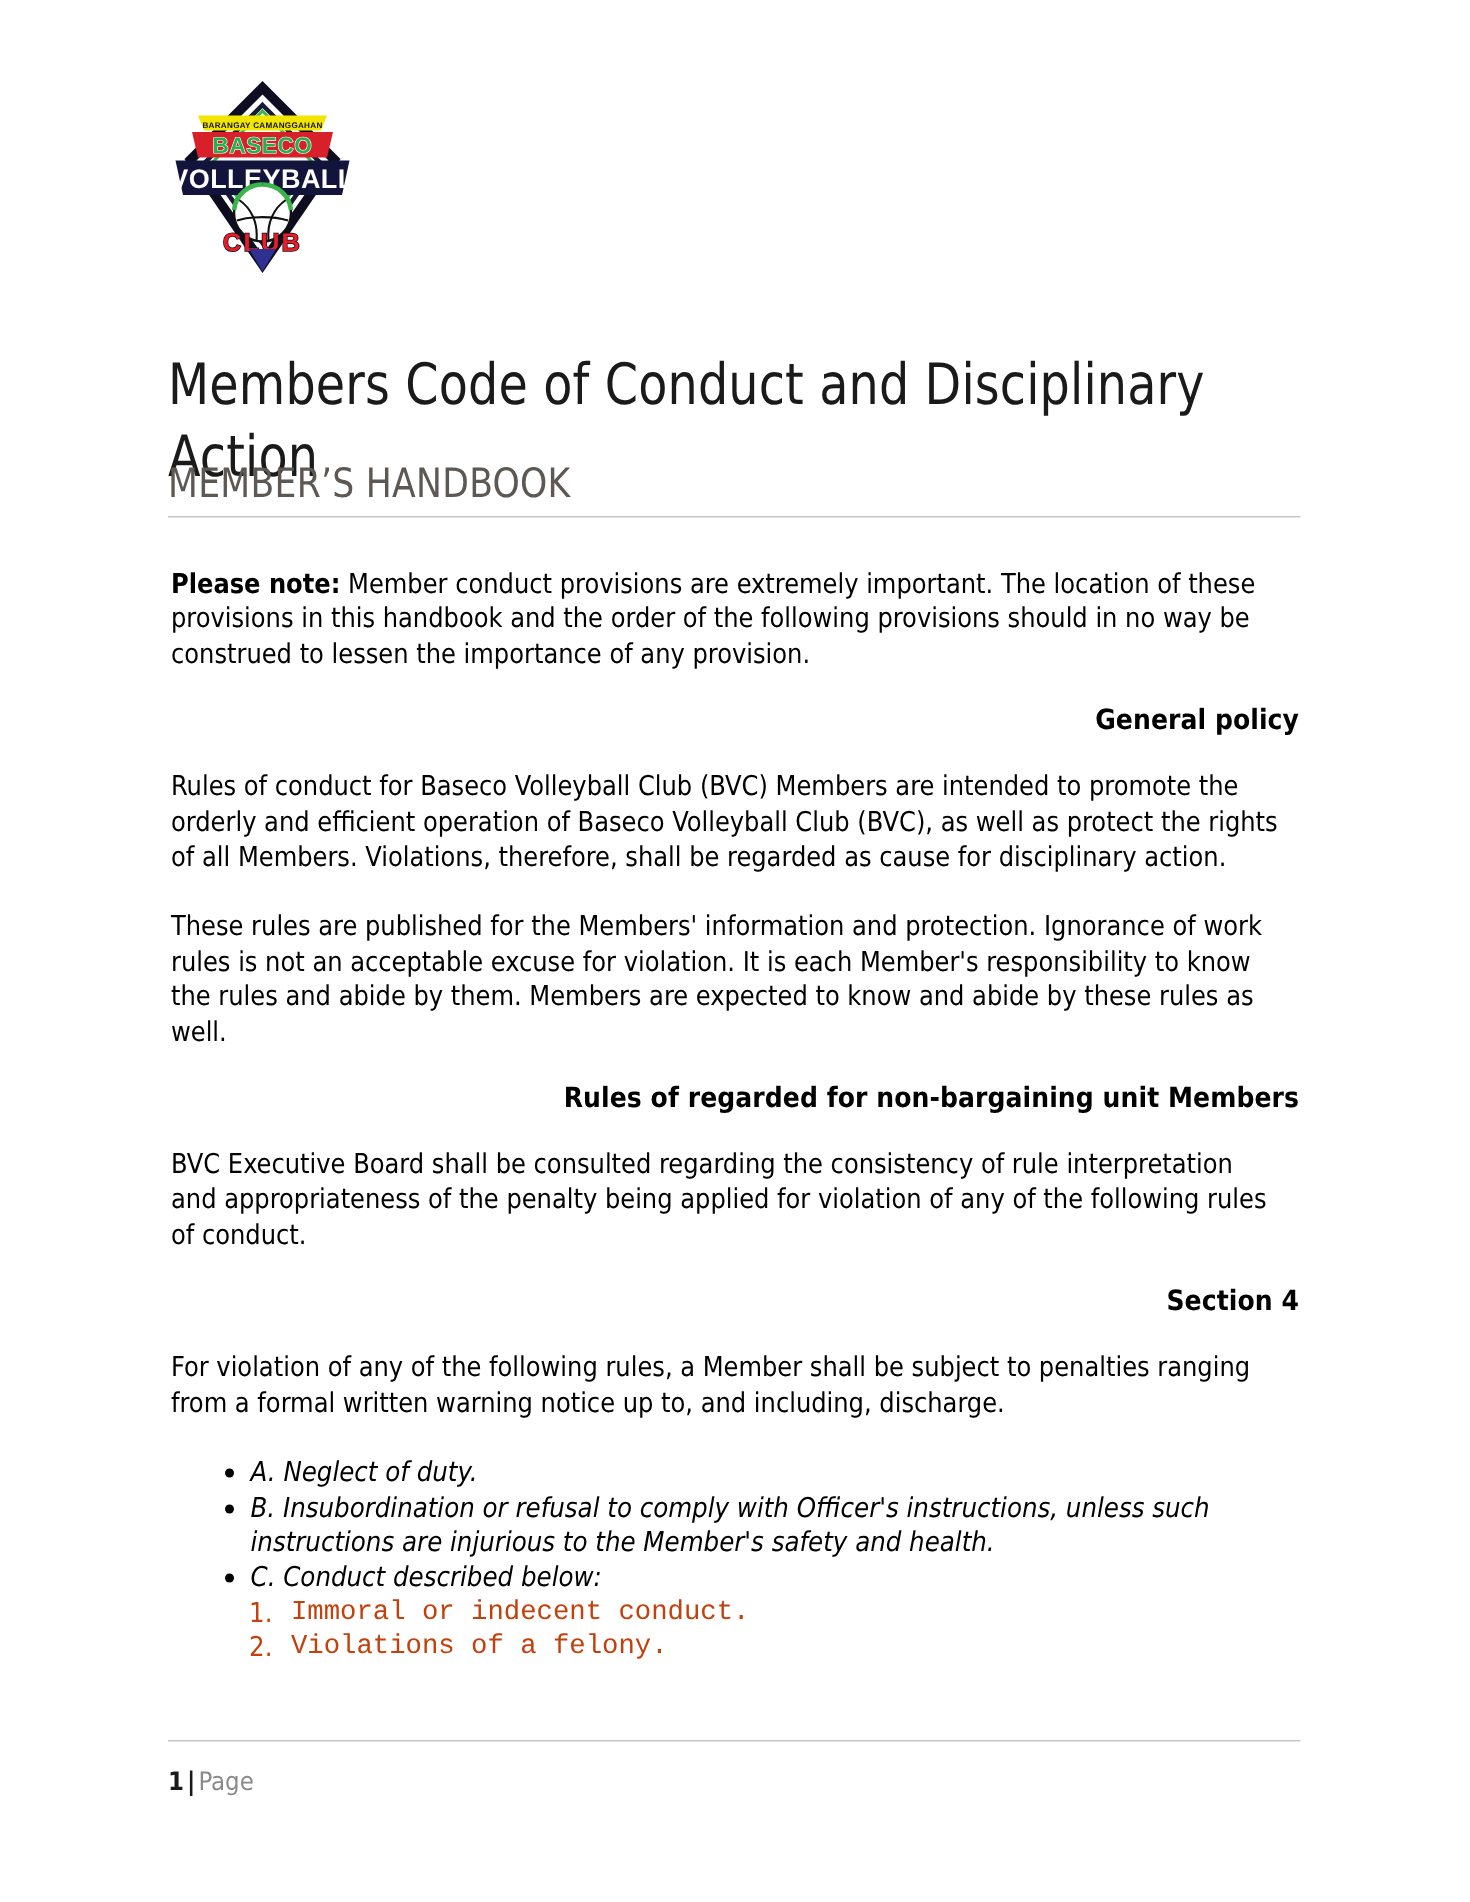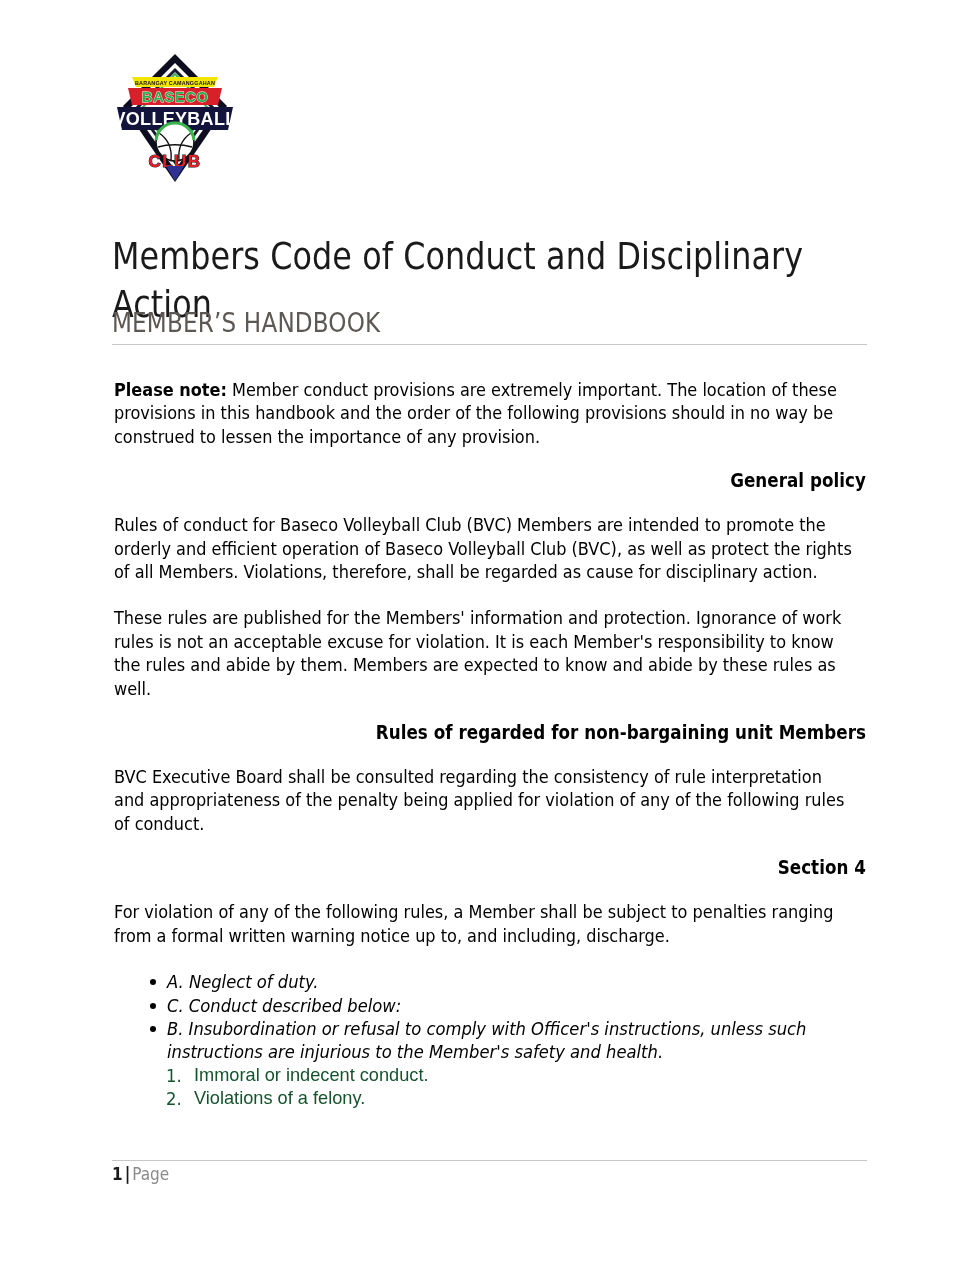--- a/index.html
+++ b/index.html
@@ -133,25 +133,25 @@
   }
   ol.subnums {
     margin: 0;
     padding: 0 0 0 52px;
     list-style: none;
     counter-reset: subnum;
   }
   ol.subnums > li {
     position: relative;
     counter-increment: subnum;
-    font-family: Liberation Sans, sans-serif;
+    font-family: Liberation Mono, monospace;
     font-size: 18.2px;
     line-height: 23.4px;
     padding-left: 28px;
-    color: #14532d;
+    color: #c2410c;
   }
   ol.subnums > li::before {
     content: counter(subnum) ".";
     position: absolute;
     left: 0;
     top: 0;
     font-family: "Liberation Sans Narrow", "DejaVu Sans Condensed", "Liberation Sans", sans-serif;
   }
 
   
@@ -160,21 +160,21 @@
     left: 112px;
     top: 1160px;
     width: 755px;
   }
   .footer-rule {
     height: 1px;
     background: #c9c6c3;
     width: 755px;
   }
   .footer-text {
-    margin-top: 3px;
+    margin-top: 17px;
     font-family: "Liberation Sans Narrow", "DejaVu Sans Condensed", "Liberation Sans", sans-serif;
     font-size: 17px;
     line-height: 20px;
     color: #8a8a8a;
   }
   .footer-text .pg-num {
     color: #1a1a1a;
     font-weight: bold;
   }
   .footer-text .pg-bar {
@@ -255,25 +255,25 @@
 
     <div class="gap-para"></div>
 
     <ul class="bullets">
       <li>
         <span class="bullet-dot"></span>
         <span>A. Neglect of duty.</span>
       </li>
       <li>
         <span class="bullet-dot"></span>
-        <span>C. Conduct described below:</span>
+        <span>B. Insubordination or refusal to comply with Officer's instructions, unless such instructions are injurious to the Member's safety and health.</span>
       </li>
       <li>
         <span class="bullet-dot"></span>
-        <span>B. Insubordination or refusal to comply with Officer's instructions, unless such instructions are injurious to the Member's safety and health.</span>
+        <span>C. Conduct described below:</span>
       </li>
     </ul>
 
     <ol class="subnums">
       <li>Immoral or indecent conduct.</li>
       <li>Violations of a felony.</li>
     </ol>
 
   </div>
 

